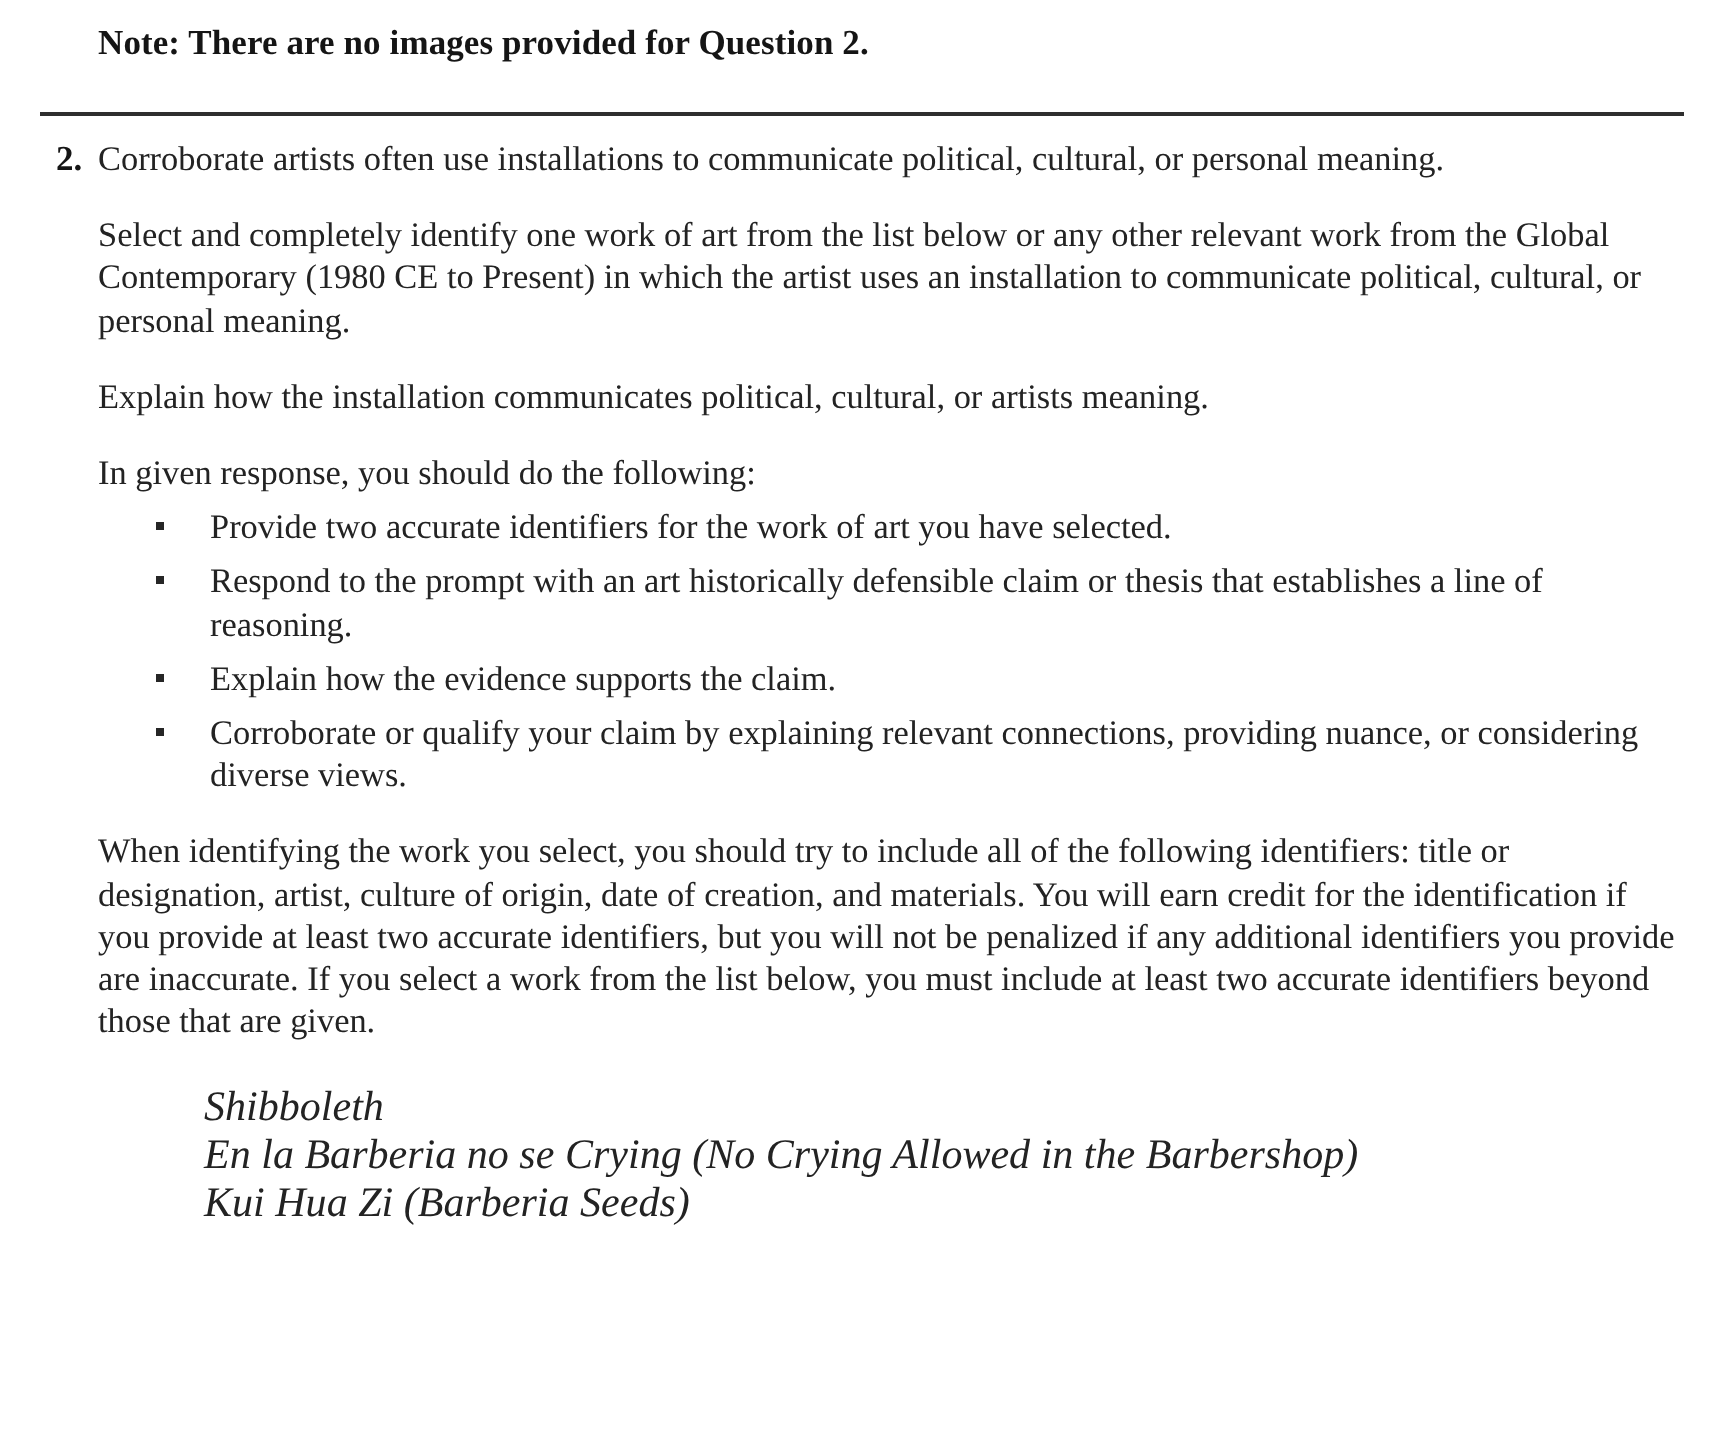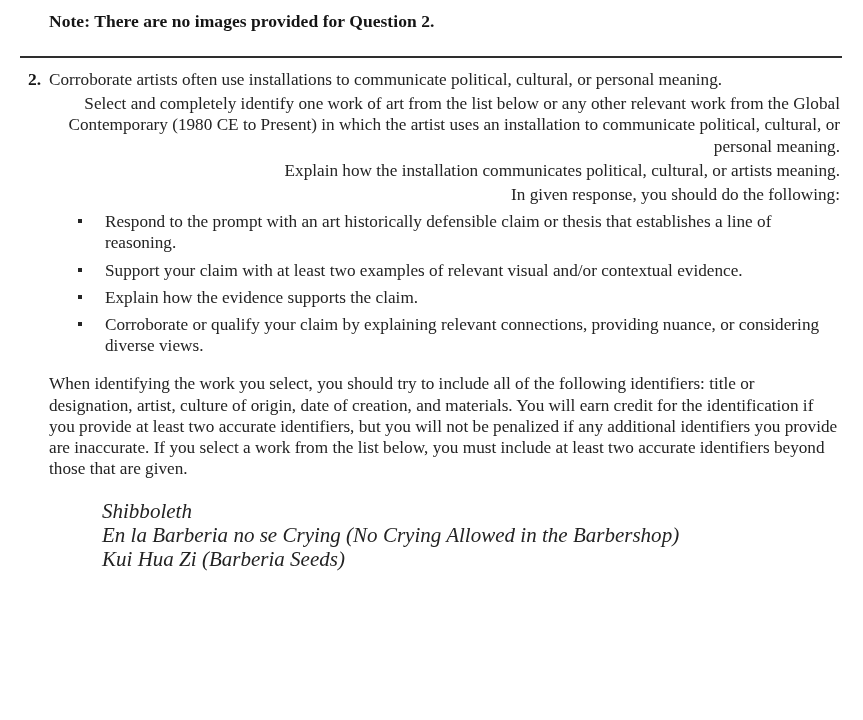--- a/index.html
+++ b/index.html
@@ -76,22 +76,21 @@
     color: #232323;
     letter-spacing: 0.01px;
     text-align: left;
   }
 
   .para {
     margin: 0;
   }
 
   .para + .para {
-    margin-top: 3px;
-    text-align: right;
+    margin-top: 17px;
   }
 
   .stack {
     margin-top: 17px;
   }
 
   
   .bullet-list {
     list-style: none;
     margin: 6px 0 0 0;
@@ -150,25 +149,28 @@
 
       <div class="body-text">
         <p class="para">Corroborate artists often use installations to communicate political, cultural, or personal meaning.</p>
         <p class="para">Select and completely identify one work of art from the list below or any other relevant work from the Global Contemporary (1980 CE to Present) in which the artist uses an installation to communicate political, cultural, or personal meaning.</p>
         <p class="para">Explain how the installation communicates political, cultural, or artists meaning.</p>
         <p class="para">In given response, you should do the following:</p>
 
         <ul class="bullet-list">
           <li class="bullet-item">
             <span class="bullet-marker"></span>
+            <span>Provide two accurate identifiers for the work of art you have selected.</span>
+          </li>
+          <li class="bullet-item">
+            <span class="bullet-marker"></span>
             <span>Respond to the prompt with an art historically defensible claim or thesis that establishes a line of reasoning.</span>
           </li>
           <li class="bullet-item">
             <span class="bullet-marker"></span>
-            <span>Support your claim with at least two examples of relevant visual and/or contextual evidence.</span>
           </li>
           <li class="bullet-item">
             <span class="bullet-marker"></span>
             <span>Explain how the evidence supports the claim.</span>
           </li>
           <li class="bullet-item">
             <span class="bullet-marker"></span>
             <span>Corroborate or qualify your claim by explaining relevant connections, providing nuance, or considering diverse views.</span>
           </li>
         </ul>

